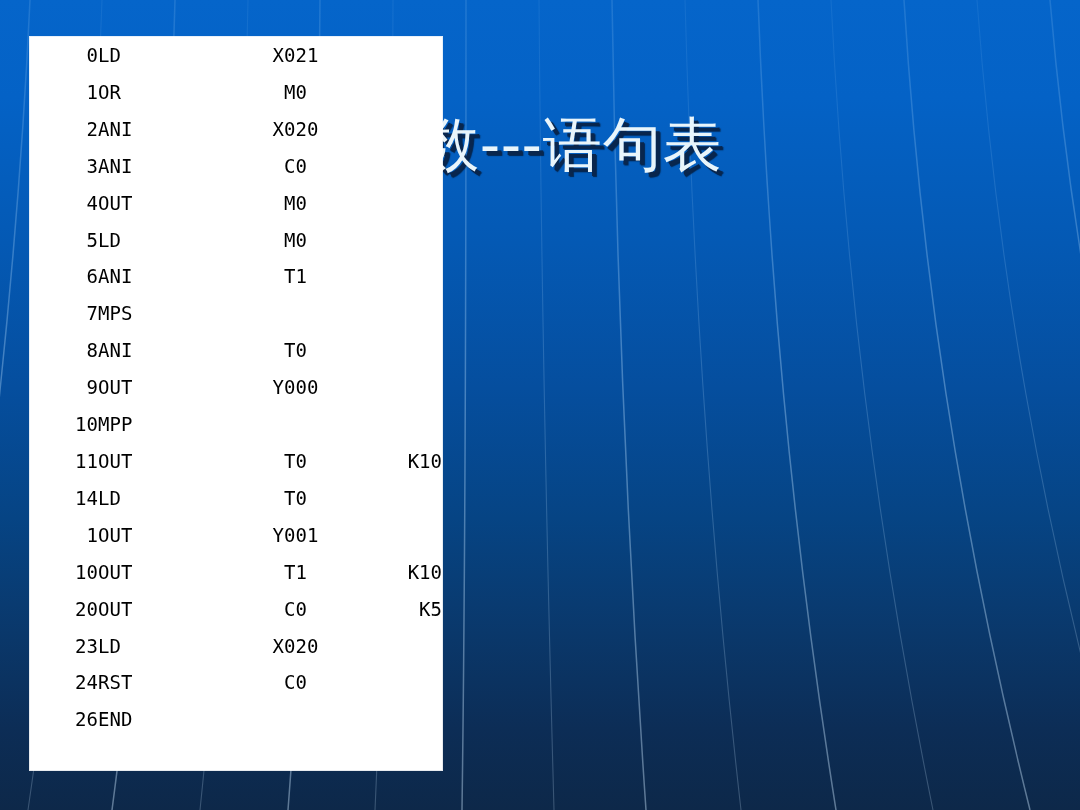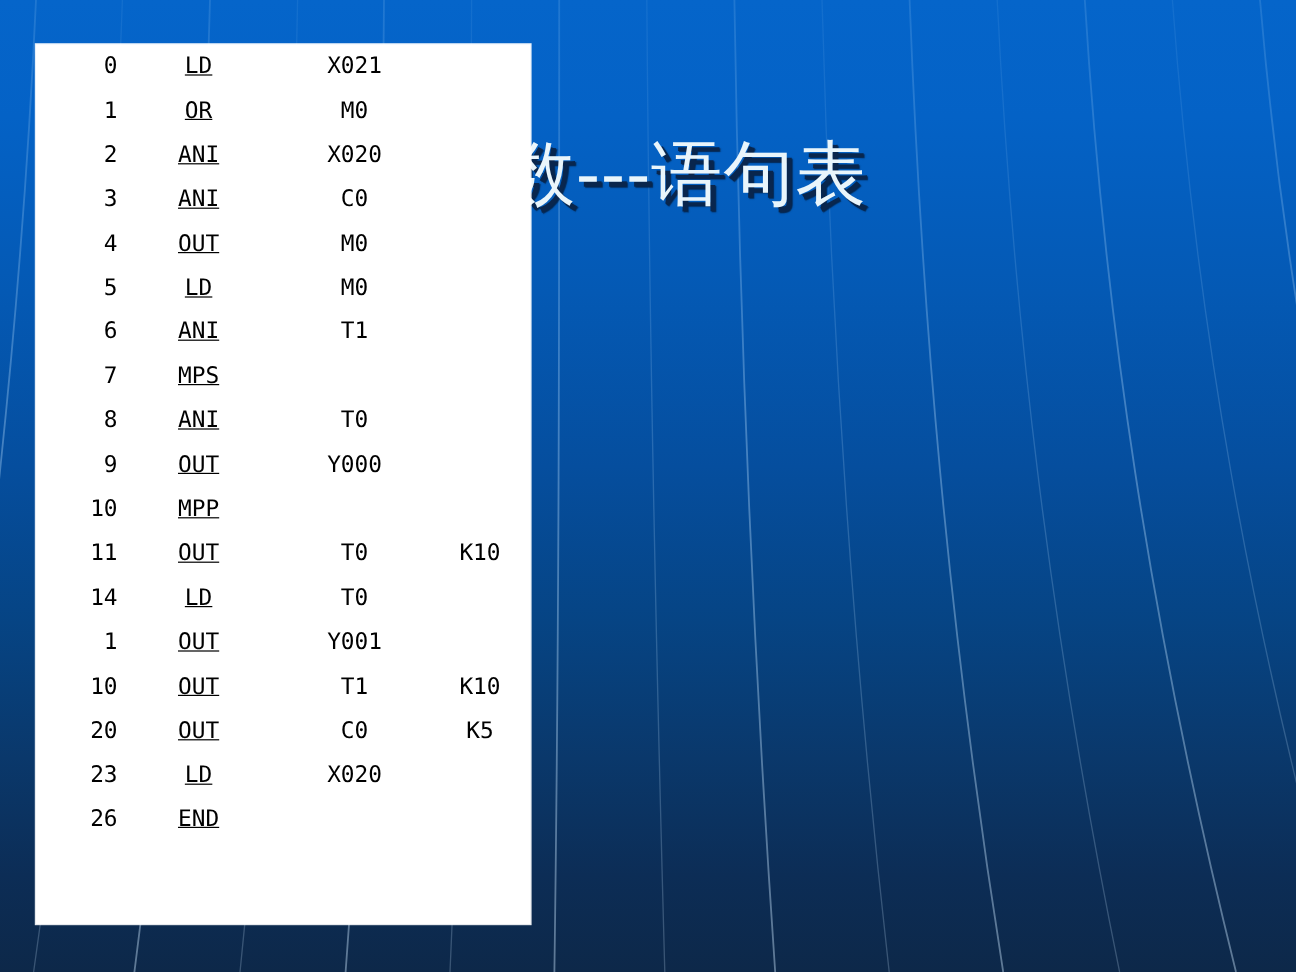--- a/index.html
+++ b/index.html
@@ -71,23 +71,23 @@
     color: #000000;
   }
   #stl-table tr { height: 36.9px; }
   #stl-table td {
     padding: 0;
     white-space: pre;
     vertical-align: middle;
     line-height: 36.9px;
   }
   td.c-step  { width: 68px;  text-align: right; padding-right: 0px; }
-  td.c-instr { width: 135px; text-align: center;  padding-left: 33px; text-decoration: underline; }
+  td.c-instr { width: 135px; text-align: left;  padding-left: 33px; }
   td.c-oper  { width: 125px; text-align: center;  padding-left: 1px; }
-  td.c-const { width: 84px;  text-align: center; padding-right: 12px; }
+  td.c-const { width: 84px;  text-align: right; padding-right: 12px; }
 </style>
 </head>
 <body>
 
 <div id="slide">
 
   <svg id="bg-grid" viewBox="0 0 1080 810" preserveAspectRatio="none">
     <defs>
       <linearGradient id="hfade" x1="0" y1="0" x2="1" y2="0">
         <stop offset="0" stop-color="#7fb8ea" stop-opacity="0.30"></stop>
@@ -232,20 +232,26 @@
             <td class="c-oper">C0</td>
             <td class="c-const">K5</td>
           </tr>
           <tr>
             <td class="c-step">23</td>
             <td class="c-instr">LD</td>
             <td class="c-oper">X020</td>
             <td class="c-const"></td>
           </tr>
           <tr>
+            <td class="c-step">24</td>
+            <td class="c-instr">RST</td>
+            <td class="c-oper">C0</td>
+            <td class="c-const"></td>
+          </tr>
+          <tr>
             <td class="c-step">26</td>
             <td class="c-instr">END</td>
             <td class="c-oper"></td>
             <td class="c-const"></td>
           </tr>
         </tbody>
     </table>
   </div>
 
 </div>

